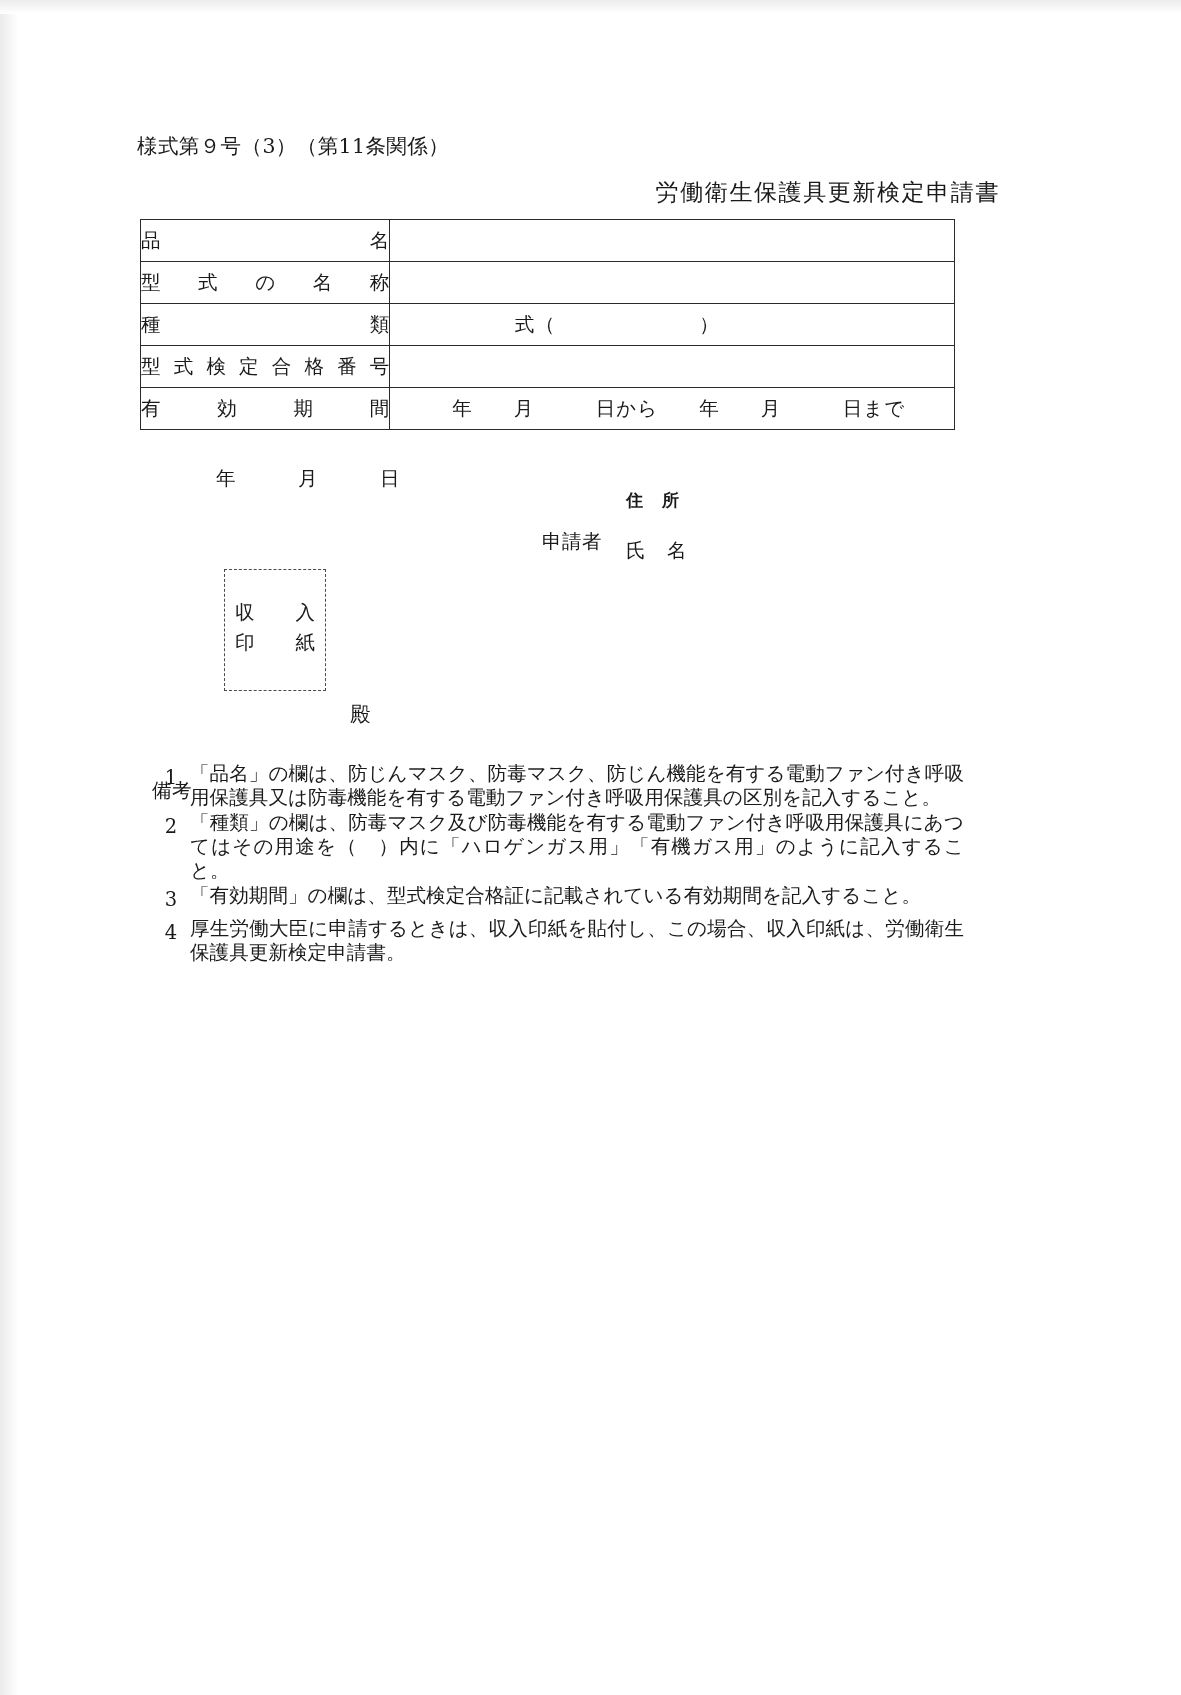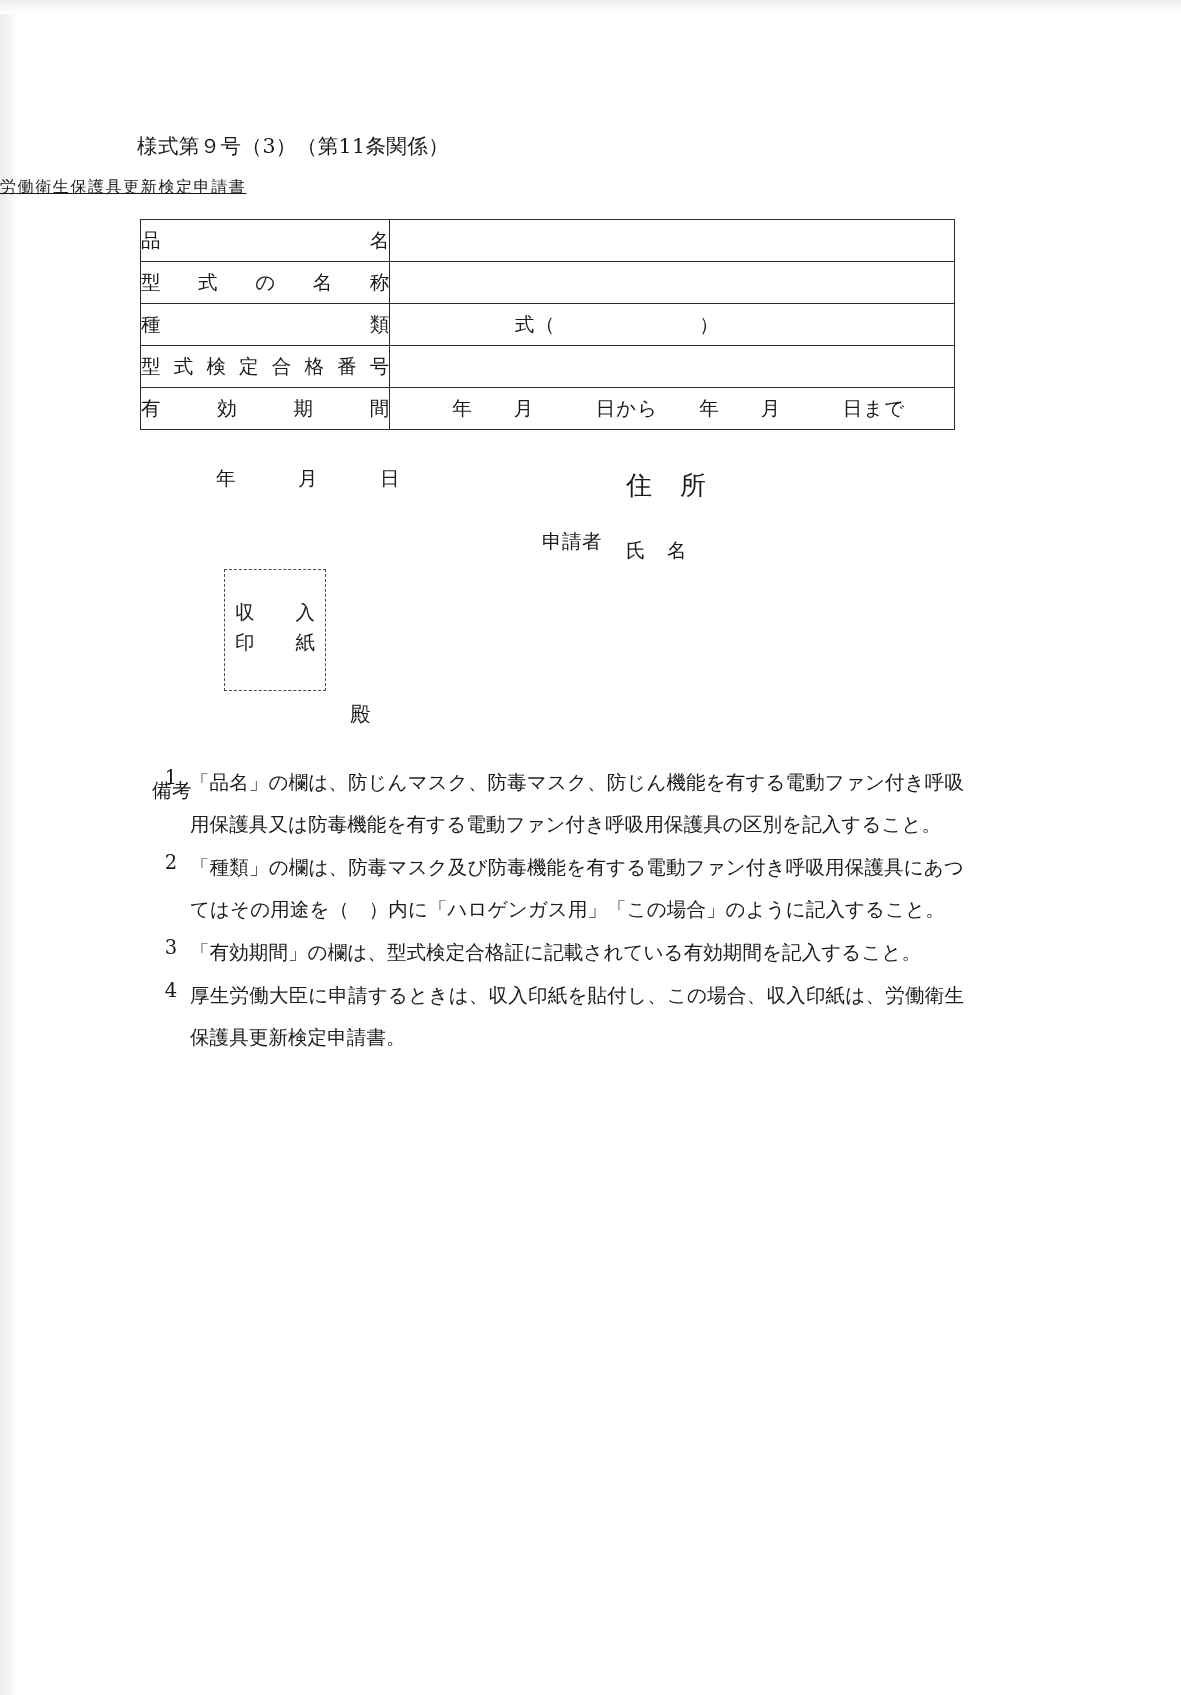--- a/index.html
+++ b/index.html
@@ -57,25 +57,24 @@
     letter-spacing: 0.4px;
     white-space: nowrap;
   }
 
   
   #doc-title {
     position: absolute;
     left: 0;
     top: 177px;
     width: 1000px;
-    text-align: left;
-    font-size: 16px;
+    text-align: right;
+    font-size: 23px;
     letter-spacing: 1.6px;
     white-space: nowrap;
-    text-decoration: underline;
   }
 
   
   #form-table {
     position: absolute;
     left: 140px;
     top: 219px;
     width: 815px;
     border-collapse: collapse;
     table-layout: fixed;
@@ -126,24 +125,25 @@
     font-size: 19.5px;
     white-space: pre;
     letter-spacing: 1px;
     margin-top: 24px;
   }
 
   
   #applicant-address {
     position: absolute;
     left: 626px;
-    top: 468px;
-    font-size: 26px;
-    white-space: pre;
-    letter-spacing: 1px;
+    top: 489px;
+    font-size: 17px;
+    white-space: pre;
+    letter-spacing: 1px;
+    font-weight: bold;
   }
   #applicant-label {
     position: absolute;
     left: 542px;
     top: 528px;
     font-size: 19.5px;
     white-space: nowrap;
     letter-spacing: 0.5px;
   }
   #applicant-name {
@@ -204,21 +204,21 @@
     margin-bottom: 1px;
   }
   .remark-num {
     width: 38px;
     flex: 0 0 38px;
     text-align: center;
     line-height: 31.5px;
   }
   .remark-text {
     flex: 1;
-    line-height: 42px;
+    line-height: 24px;
     text-align: justify;
     text-justify: inter-character;
     letter-spacing: 0.1px;
   }
 </style>
 </head>
 <body>
 
 <div id="page-sheet">
 
@@ -329,21 +329,21 @@
 
     <div id="remarks-heading">備考</div>
 
     <div id="remarks-list">
       <div class="remark-item">
         <div class="remark-num">1</div>
         <div class="remark-text">「品名」の欄は、防じんマスク、防毒マスク、防じん機能を有する電動ファン付き呼吸用保護具又は防毒機能を有する電動ファン付き呼吸用保護具の区別を記入すること。</div>
       </div>
       <div class="remark-item">
         <div class="remark-num">2</div>
-        <div class="remark-text">「種類」の欄は、防毒マスク及び防毒機能を有する電動ファン付き呼吸用保護具にあつてはその用途を（　）内に「ハロゲンガス用」「この場合」のように記入すること。</div>
+        <div class="remark-text">「種類」の欄は、防毒マスク及び防毒機能を有する電動ファン付き呼吸用保護具にあつてはその用途を（　）内に「ハロゲンガス用」「有機ガス用」のように記入すること。</div>
       </div>
       <div class="remark-item">
         <div class="remark-num">3</div>
         <div class="remark-text">「有効期間」の欄は、型式検定合格証に記載されている有効期間を記入すること。</div>
       </div>
       <div class="remark-item">
         <div class="remark-num">4</div>
         <div class="remark-text">厚生労働大臣に申請するときは、収入印紙を貼付し、この場合、収入印紙は、労働衛生保護具更新検定申請書。</div>
       </div>
     </div>

